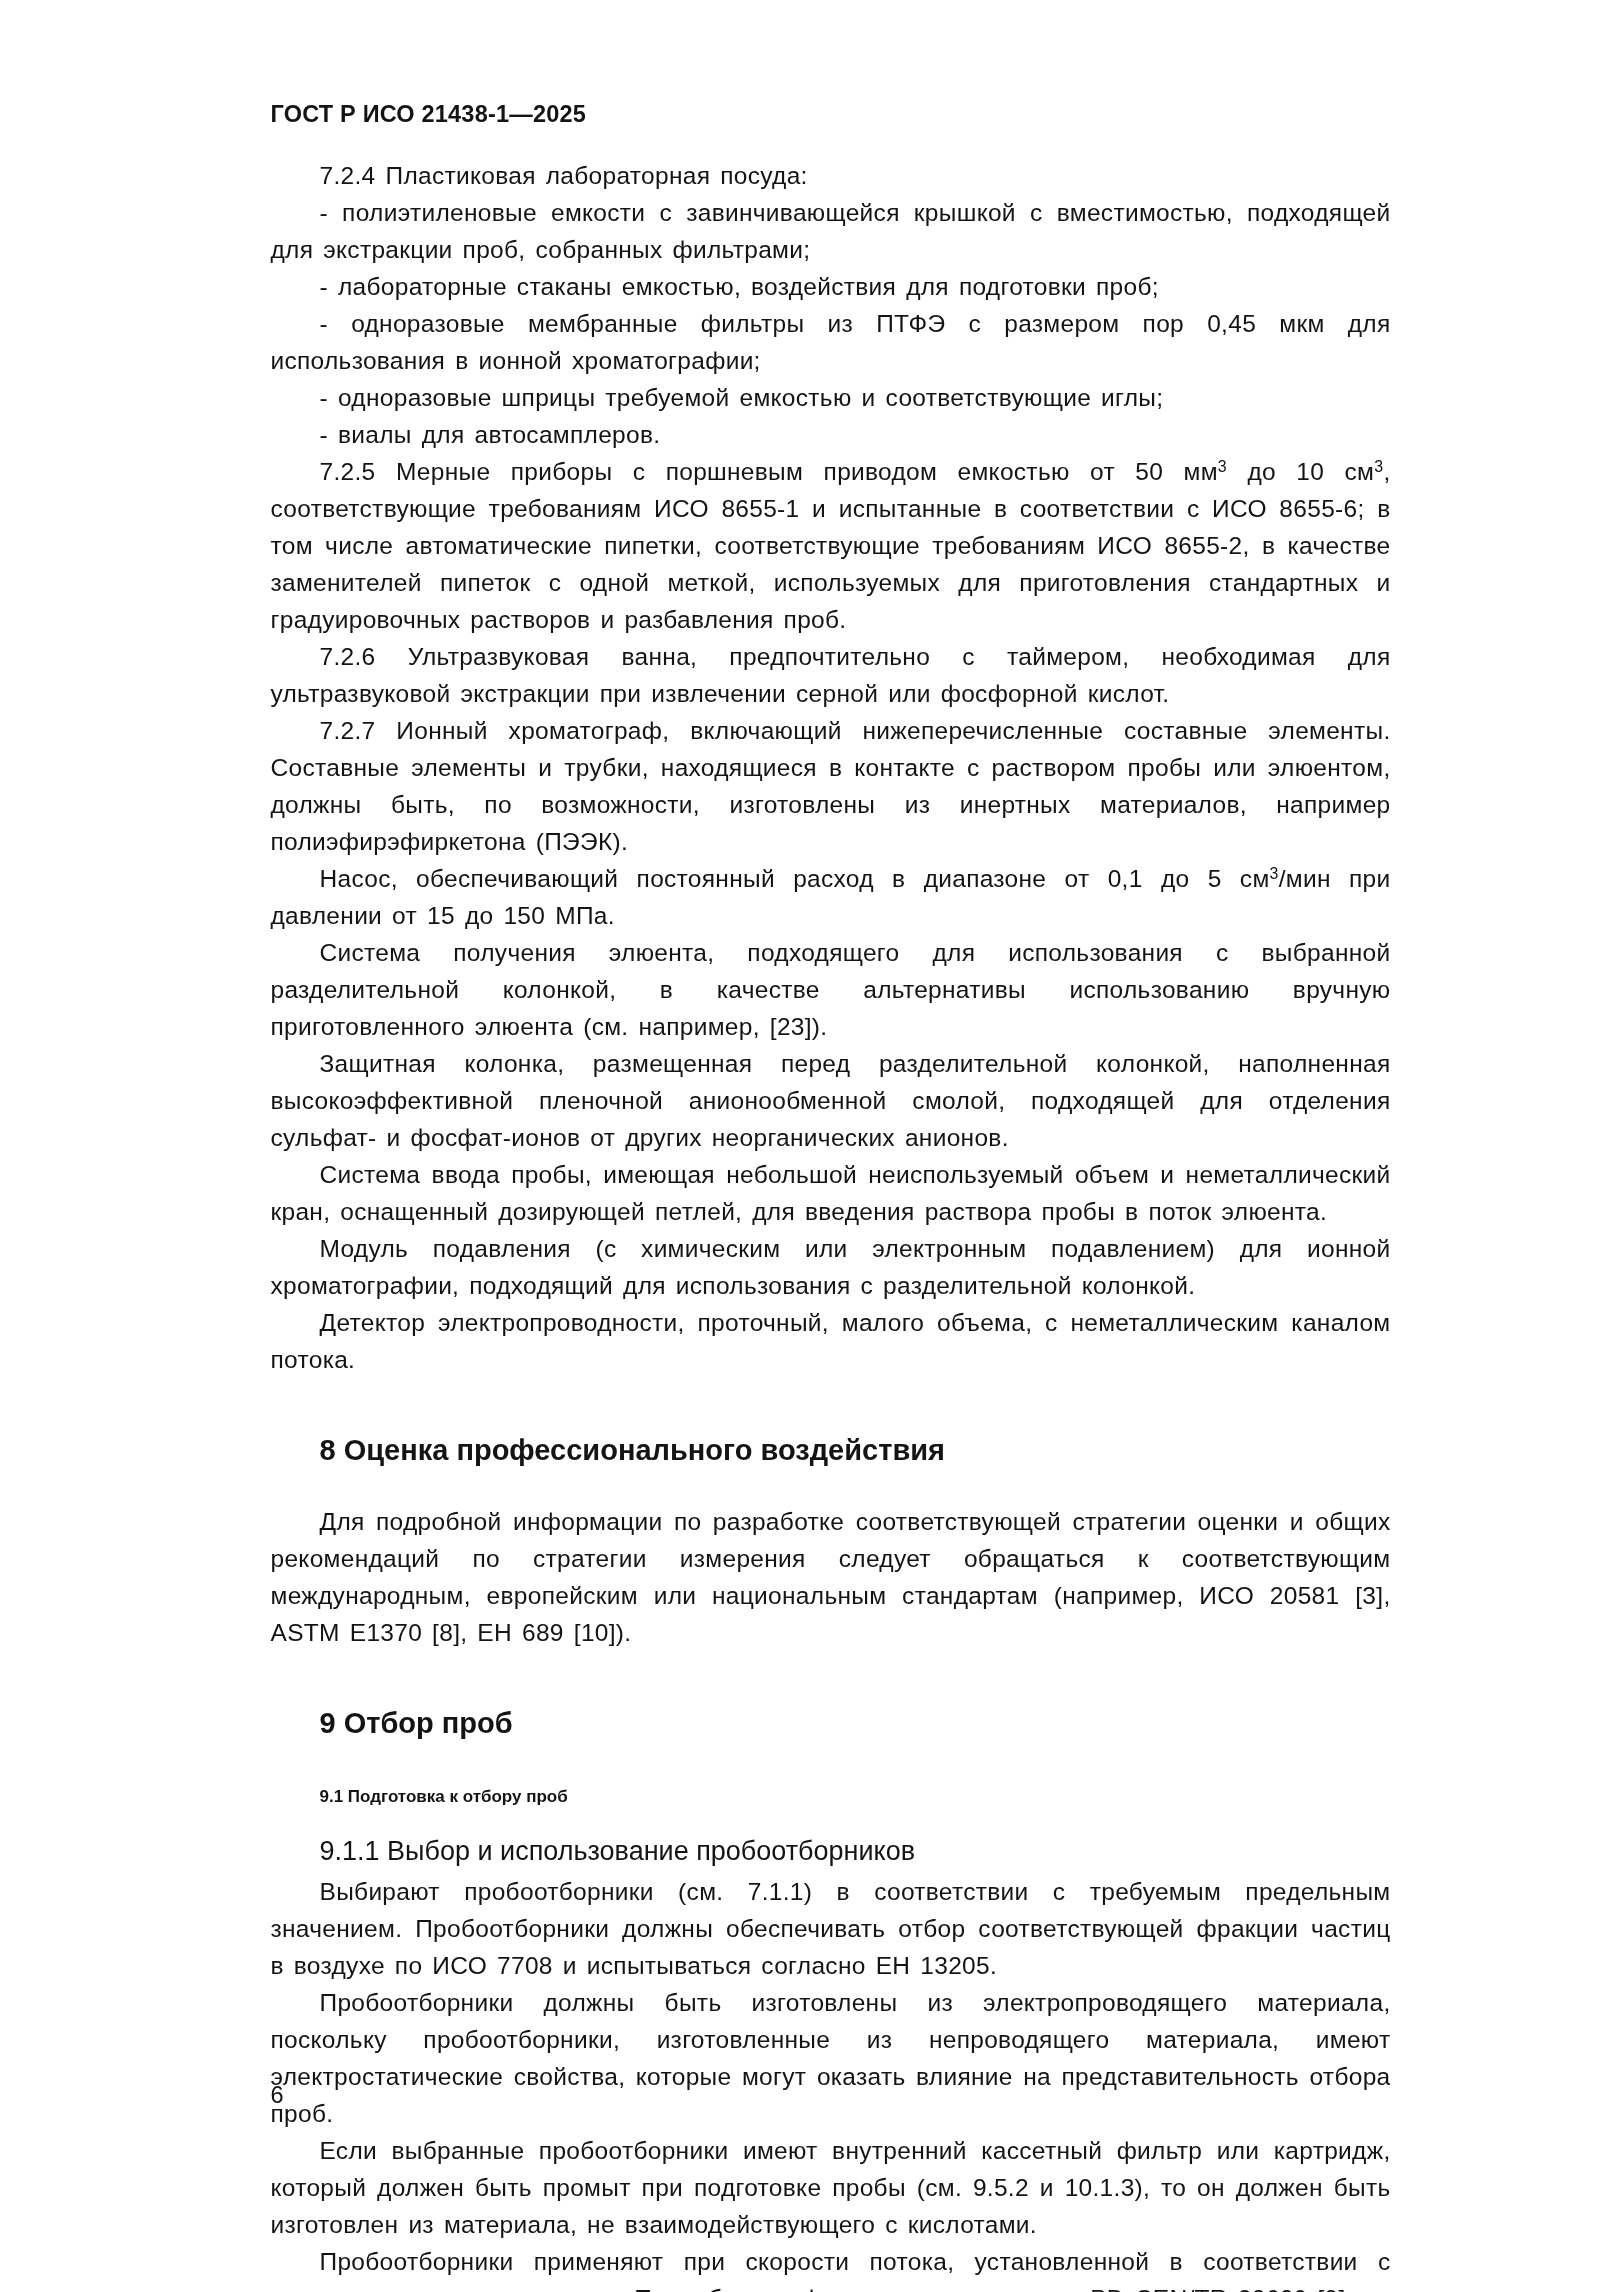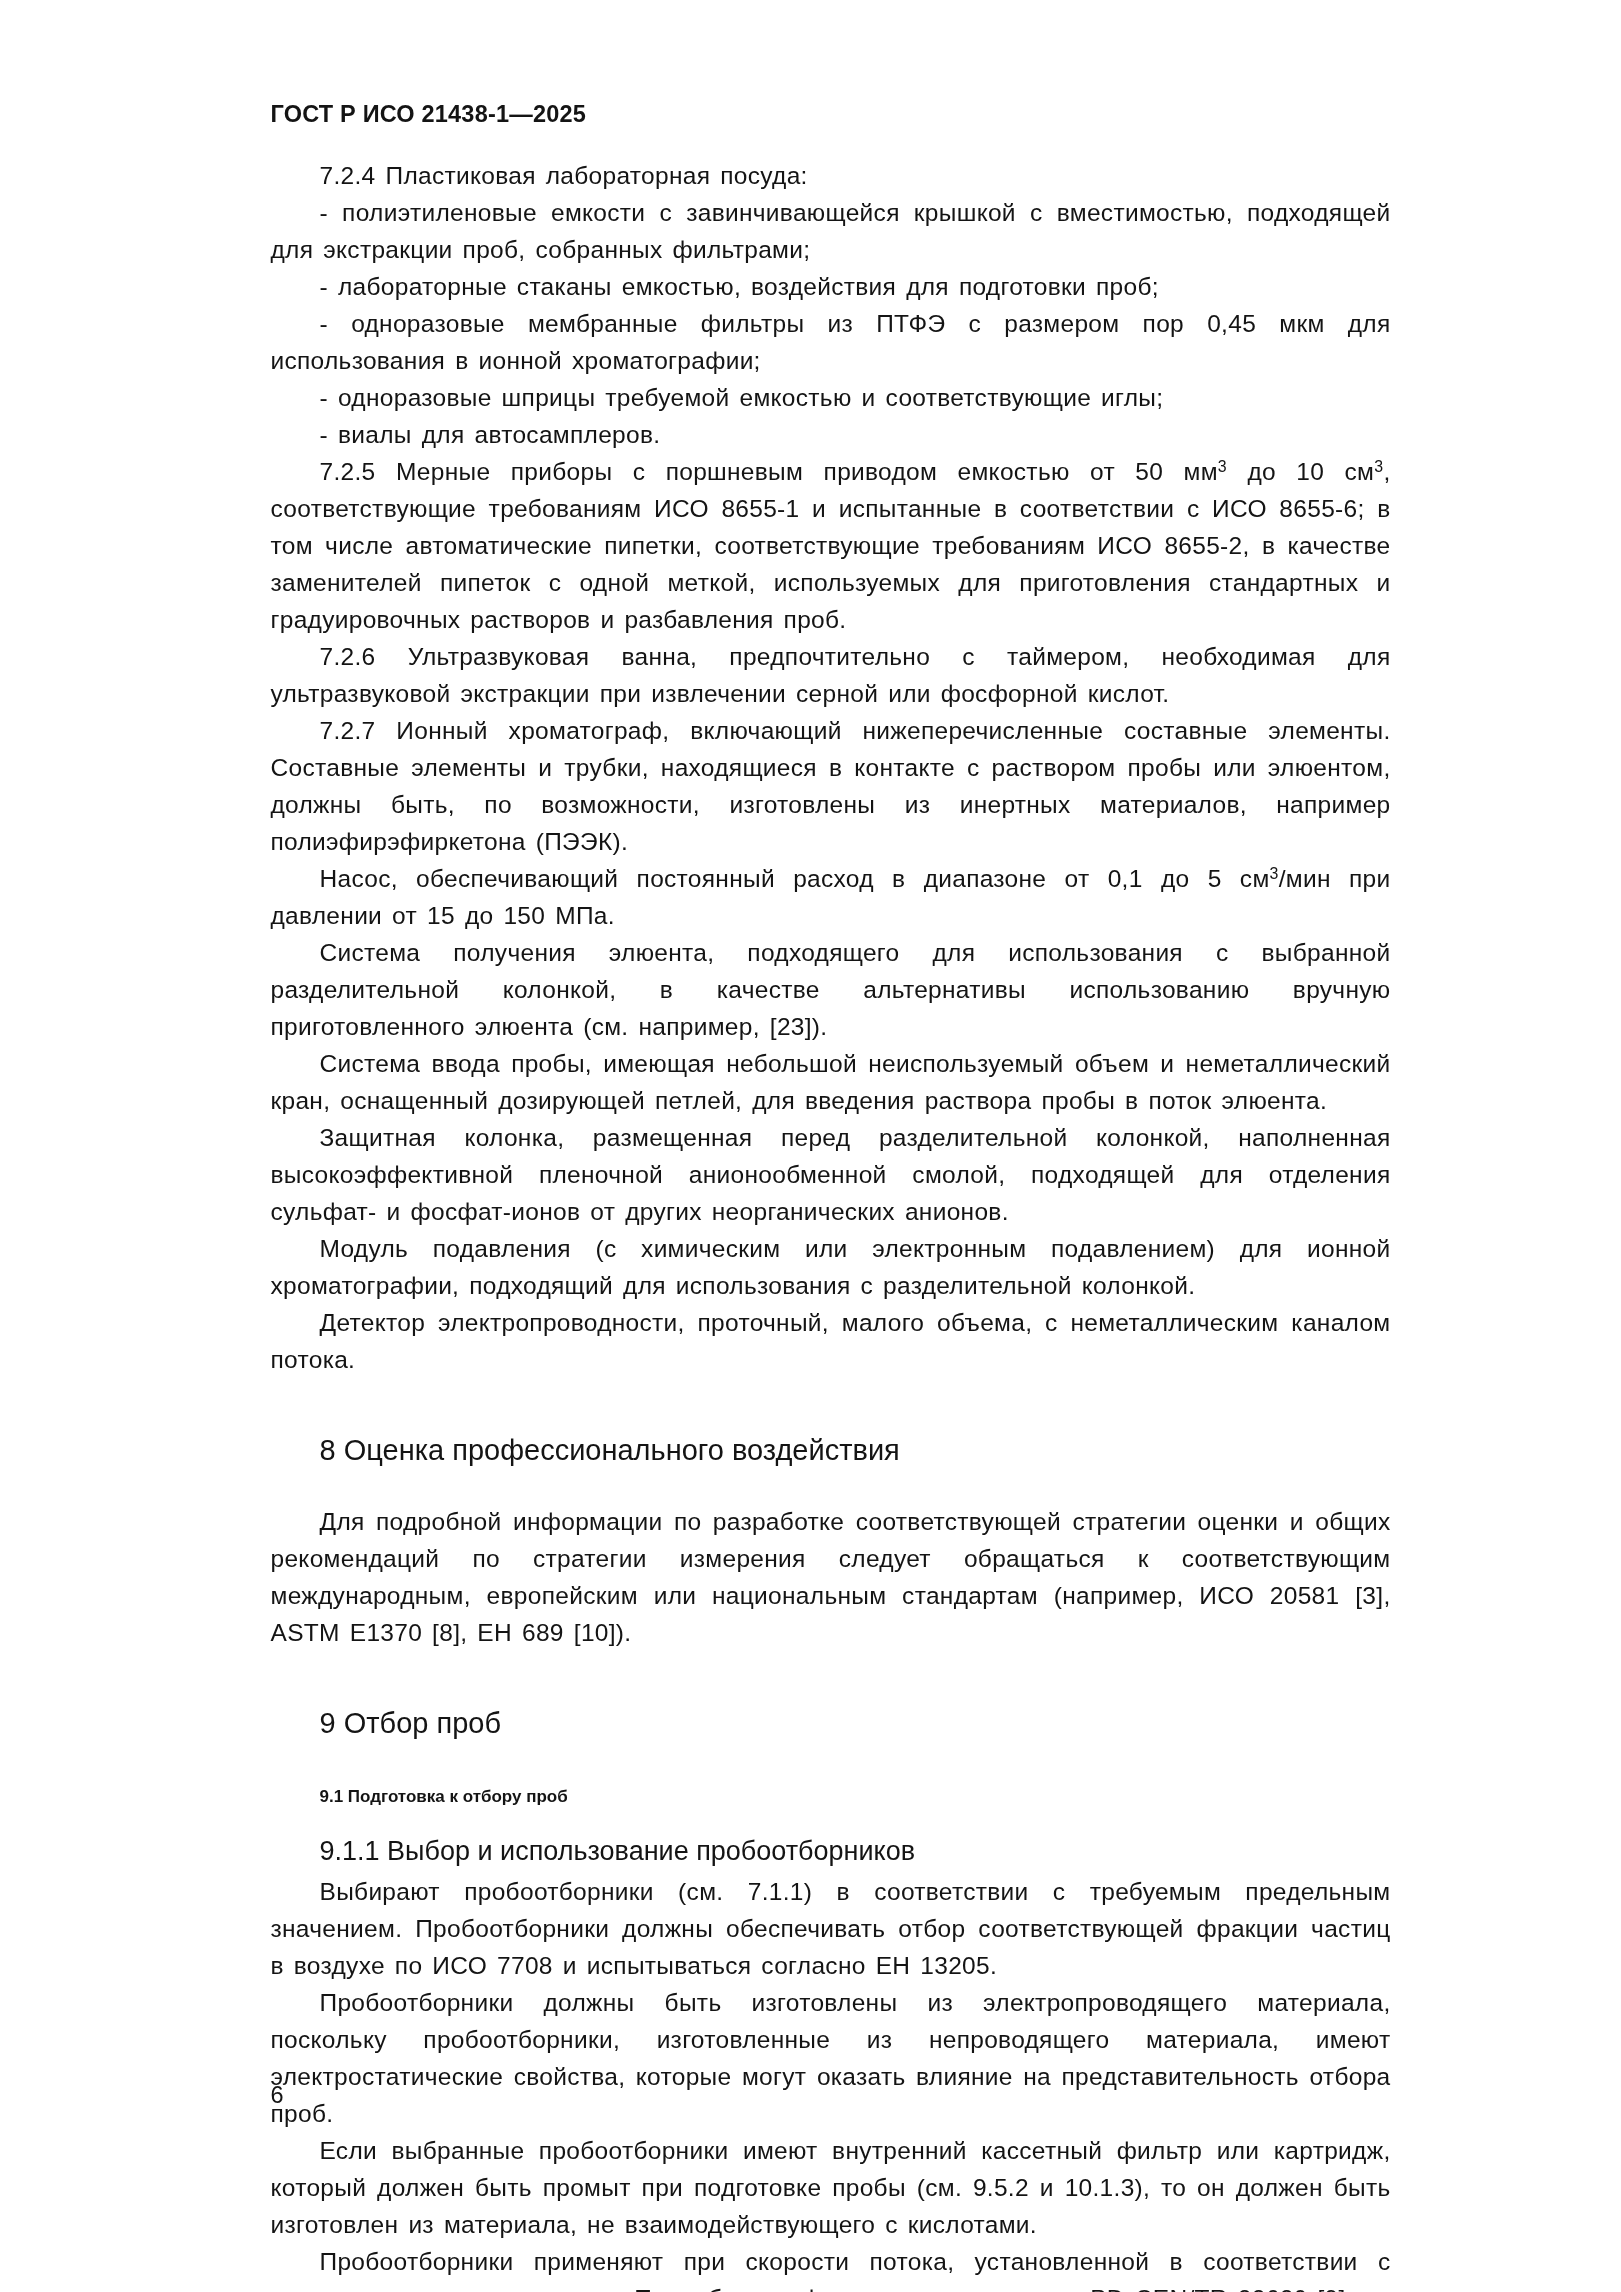--- a/index.html
+++ b/index.html
@@ -38,21 +38,21 @@
   }
   .b-p sup {
     font-size: 0.65em;
     line-height: 0;
     vertical-align: baseline;
     position: relative;
     top: -0.5em;
   }
   .b-h1 {
     font-size: 29px;
-    font-weight: normal;
+    font-weight: bold;
     line-height: 35px;
     margin: 55px 0 35px 49px;
   }
   .b-h2 {
     font-size: 17px;
     font-weight: bold;
     line-height: 29px;
     margin: 41px 0 25.5px 49px;
   }
   .b-h3 {
@@ -80,22 +80,22 @@
       <div class="b-p"><span>- полиэтиленовые емкости с завинчивающейся крышкой с вместимостью, подходящей для экстракции проб, собранных фильтрами;</span></div>
       <div class="b-p"><span>- лабораторные стаканы емкостью, воздействия для подготовки проб;</span></div>
       <div class="b-p"><span>- одноразовые мембранные фильтры из ПТФЭ с размером пор 0,45 мкм для использования в ионной хроматографии;</span></div>
       <div class="b-p"><span>- одноразовые шприцы требуемой емкостью и соответствующие иглы;</span></div>
       <div class="b-p"><span>- виалы для автосамплеров.</span></div>
       <div class="b-p"><span>7.2.5 Мерные приборы с поршневым приводом емкостью от 50 мм</span><sup>3</sup><span> до 10 см</span><sup>3</sup><span>, соответствующие требованиям ИСО 8655-1 и испытанные в соответствии с ИСО 8655-6; в том числе автоматические пипетки, соответствующие требованиям ИСО 8655-2, в качестве заменителей пипеток с одной меткой, используемых для приготовления стандартных и градуировочных растворов и разбавления проб.</span></div>
       <div class="b-p"><span>7.2.6 Ультразвуковая ванна, предпочтительно с таймером, необходимая для ультразвуковой экстракции при извлечении серной или фосфорной кислот.</span></div>
       <div class="b-p"><span>7.2.7 Ионный хроматограф, включающий нижеперечисленные составные элементы. Составные элементы и трубки, находящиеся в контакте с раствором пробы или элюентом, должны быть, по возможности, изготовлены из инертных материалов, например полиэфирэфиркетона (ПЭЭК).</span></div>
       <div class="b-p"><span>Насос, обеспечивающий постоянный расход в диапазоне от 0,1 до 5 см</span><sup>3</sup><span>/мин при давлении от 15 до 150 МПа.</span></div>
       <div class="b-p"><span>Система получения элюента, подходящего для использования с выбранной разделительной колонкой, в качестве альтернативы использованию вручную приготовленного элюента (см. например, [23]).</span></div>
+      <div class="b-p"><span>Защитная колонка, размещенная перед разделительной колонкой, наполненная высокоэффективной пленочной анионообменной смолой, подходящей для отделения сульфат- и фосфат-ионов от других неорганических анионов.</span></div>
       <div class="b-p"><span>Система ввода пробы, имеющая небольшой неиспользуемый объем и неметаллический кран, оснащенный дозирующей петлей, для введения раствора пробы в поток элюента.</span></div>
-      <div class="b-p"><span>Защитная колонка, размещенная перед разделительной колонкой, наполненная высокоэффективной пленочной анионообменной смолой, подходящей для отделения сульфат- и фосфат-ионов от других неорганических анионов.</span></div>
       <div class="b-p"><span>Модуль подавления (с химическим или электронным подавлением) для ионной хроматографии, подходящий для использования с разделительной колонкой.</span></div>
       <div class="b-p"><span>Детектор электропроводности, проточный, малого объема, с неметаллическим каналом потока.</span></div>
       <div class="b-h1"><span>8 Оценка профессионального воздействия</span></div>
       <div class="b-p"><span>Для подробной информации по разработке соответствующей стратегии оценки и общих рекомендаций по стратегии измерения следует обращаться к соответствующим международным, европейским или национальным стандартам (например, ИСО 20581 [3], ASTM E1370 [8], ЕН 689 [10]).</span></div>
       <div class="b-h1"><span>9 Отбор проб</span></div>
       <div class="b-h2"><span>9.1 Подготовка к отбору проб</span></div>
       <div class="b-h3"><span>9.1.1 Выбор и использование пробоотборников</span></div>
       <div class="b-p"><span>Выбирают пробоотборники (см. 7.1.1) в соответствии с требуемым предельным значением. Пробоотборники должны обеспечивать отбор соответствующей фракции частиц в воздухе по ИСО 7708 и испытываться согласно ЕН 13205.</span></div>
       <div class="b-p"><span>Пробоотборники должны быть изготовлены из электропроводящего материала, поскольку пробоотборники, изготовленные из непроводящего материала, имеют электростатические свойства, которые могут оказать влияние на представительность отбора проб.</span></div>
       <div class="b-p"><span>Если выбранные пробоотборники имеют внутренний кассетный фильтр или картридж, который должен быть промыт при подготовке пробы (см. 9.5.2 и 10.1.3), то он должен быть изготовлен из материала, не взаимодействующего с кислотами.</span></div>

